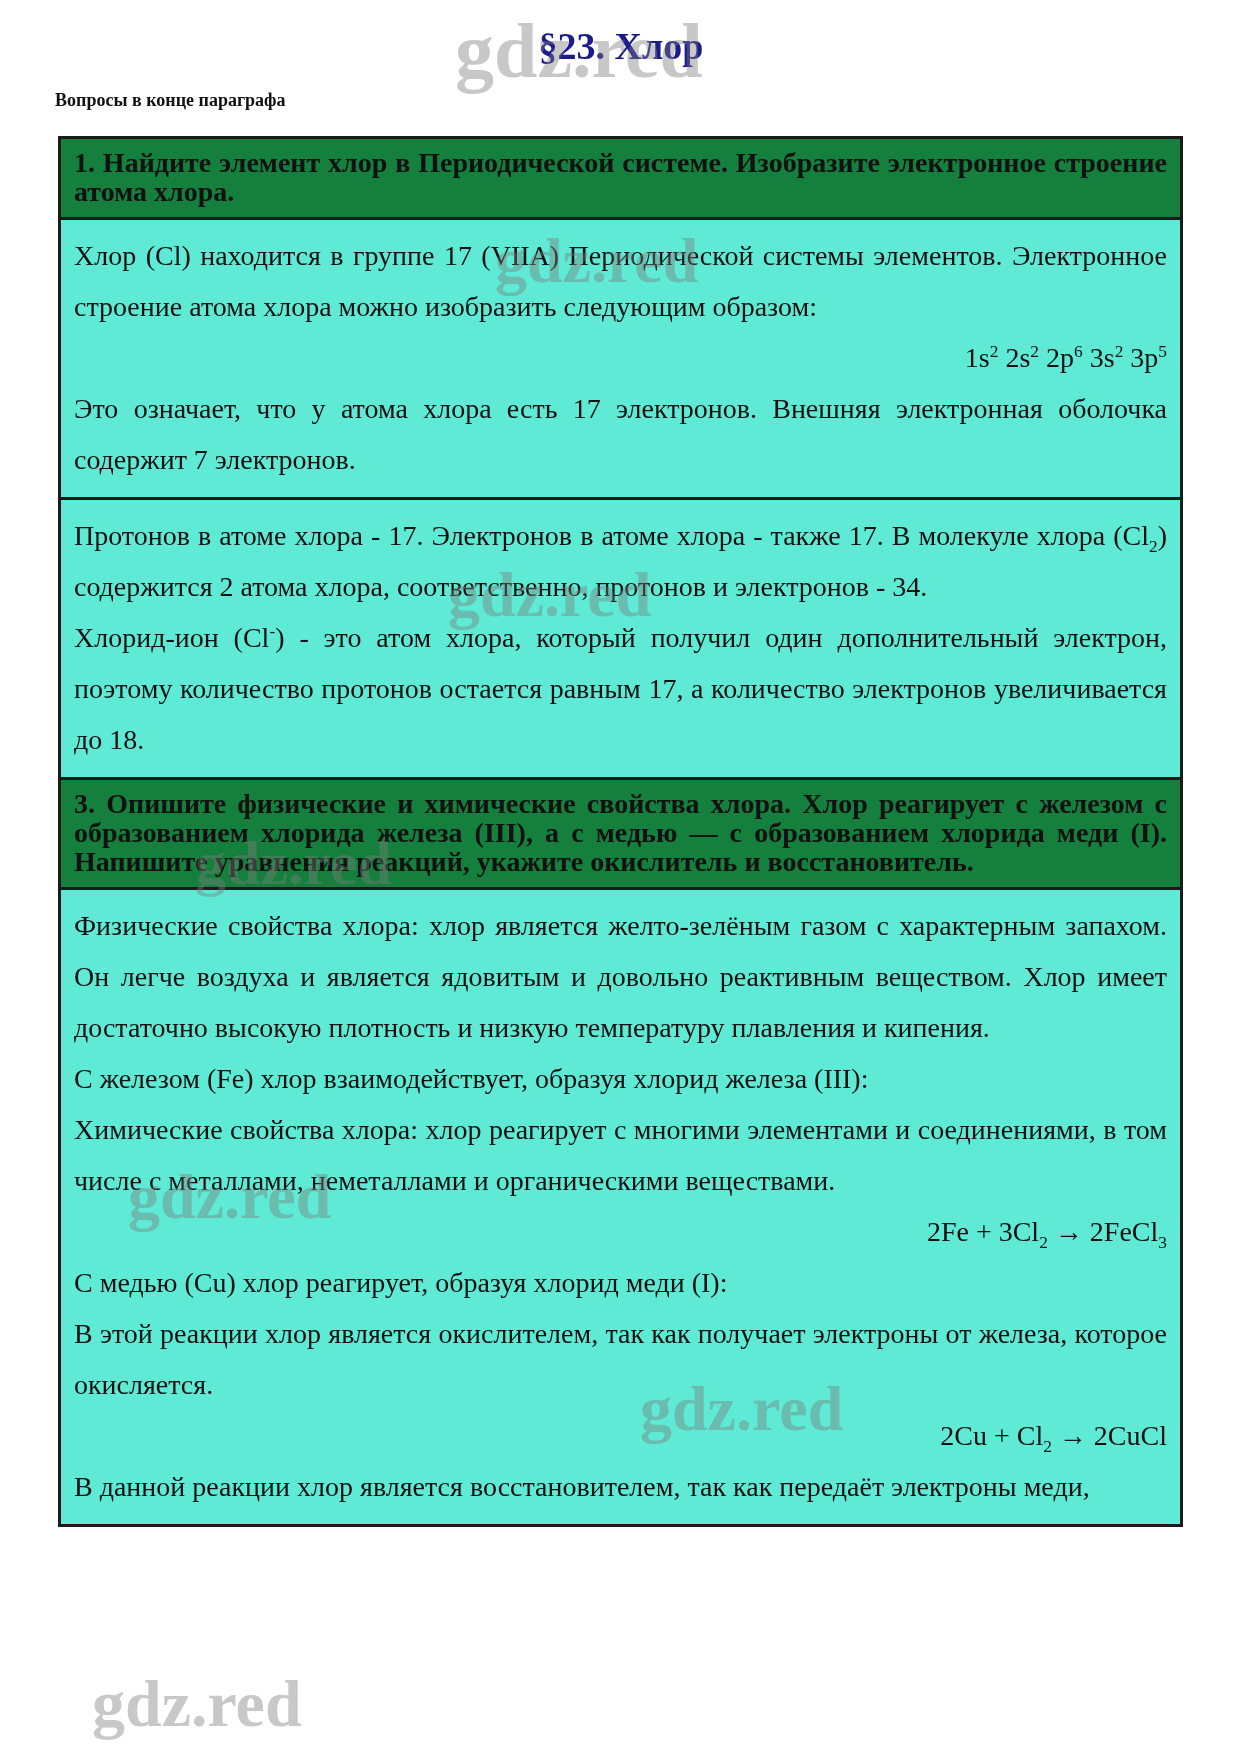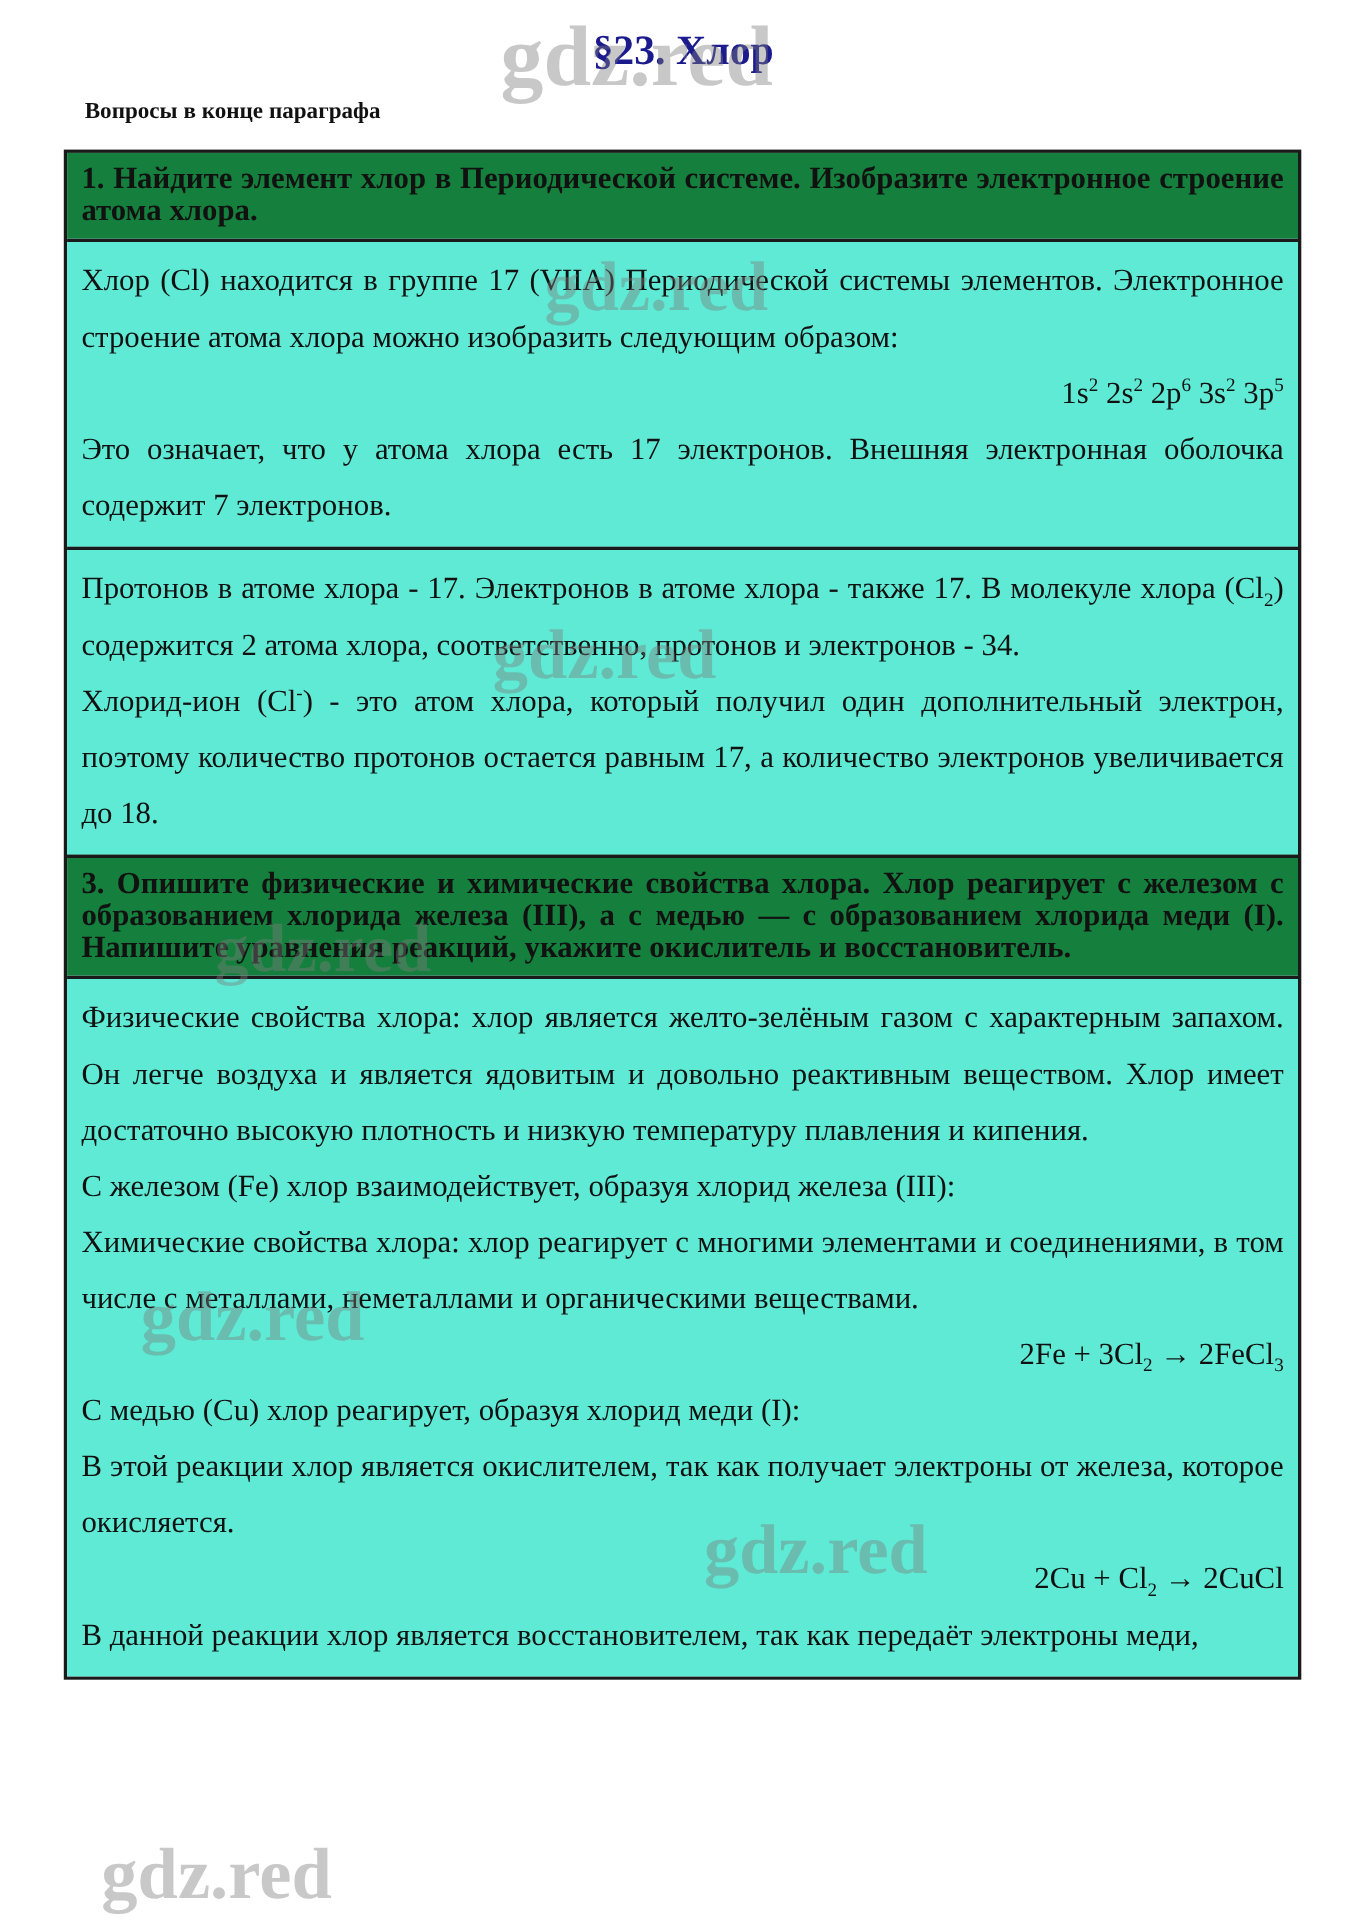--- a/index.html
+++ b/index.html
@@ -13,22 +13,22 @@
   }
   .title{
     margin:24px 0 0 0;
     text-align:center;
     font-size:38px;
     font-weight:bold;
     line-height:44px;
     color:#1b1b8e;
   }
   .subheading{
-    margin:16px 0 0 77px;
-    font-size:21px;
+    margin:16px 0 0 55px;
+    font-size:18px;
     font-weight:bold;
     line-height:32px;
     color:#111111;
   }
   .qa-table{
     margin:20px 0 0 58px;
     width:1125px;
     border:3px solid #1a1a1a;
     box-sizing:border-box;
   }

